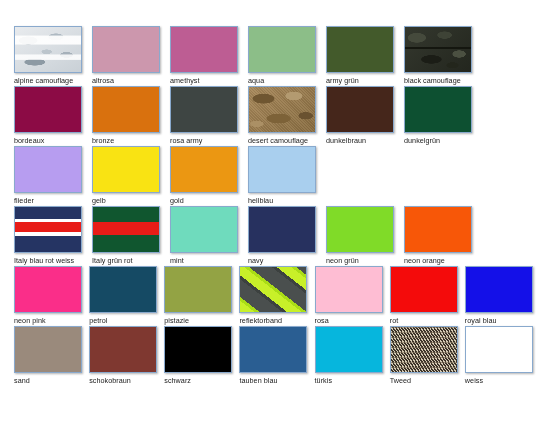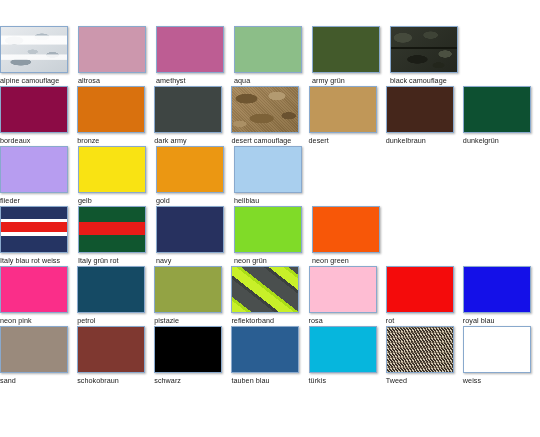--- a/index.html
+++ b/index.html
@@ -8,21 +8,21 @@
     margin: 0; padding: 0;
     width: 540px; height: 437px;
     background: #ffffff;
     font-family: "Liberation Sans", sans-serif;
     overflow: hidden;
   }
   #grid {
     position: relative;
     width: 540px;
     height: 437px;
-    padding: 26px 0 0 0;
+    padding: 26px 0 0 14px;
   }
   .row {
     display: flex;
     height: 60px;
     margin: 0;
   }
   .cell {
     width: 78px;
     height: 60px;
     position: relative;
@@ -168,31 +168,27 @@
       <div class="cell">
         <div class="swatch" style="background-color: rgb(140, 11, 69);"></div>
         <div class="label">bordeaux</div>
       </div>
       <div class="cell">
         <div class="swatch" style="background-color: rgb(217, 113, 14);"></div>
         <div class="label">bronze</div>
       </div>
       <div class="cell">
         <div class="swatch" style="background-color: rgb(62, 69, 67);"></div>
-        <div class="label">dark army</div>
+        <div class="label">rosa army</div>
       </div>
       <div class="cell">
         <div class="swatch pat-desert-camo"></div>
         <div class="label">desert camouflage</div>
       </div>
       <div class="cell">
-        <div class="swatch" style="background-color: rgb(192, 151, 88);"></div>
-        <div class="label">desert</div>
-      </div>
-      <div class="cell">
         <div class="swatch" style="background-color: rgb(69, 38, 27);"></div>
         <div class="label">dunkelbraun</div>
       </div>
       <div class="cell">
         <div class="swatch" style="background-color: rgb(13, 80, 49);"></div>
         <div class="label">dunkelgrün</div>
       </div>
     </div>
     <div class="row">
       <div class="cell">
@@ -215,30 +211,34 @@
     <div class="row">
       <div class="cell">
         <div class="swatch pat-italy-blau"></div>
         <div class="label">Italy blau rot weiss</div>
       </div>
       <div class="cell">
         <div class="swatch pat-italy-gruen"></div>
         <div class="label">Italy grün rot</div>
       </div>
       <div class="cell">
+        <div class="swatch" style="background-color: rgb(111, 219, 189);"></div>
+        <div class="label">mint</div>
+      </div>
+      <div class="cell">
         <div class="swatch" style="background-color: rgb(39, 49, 95);"></div>
         <div class="label">navy</div>
       </div>
       <div class="cell">
         <div class="swatch" style="background-color: rgb(128, 219, 40);"></div>
         <div class="label">neon grün</div>
       </div>
       <div class="cell">
         <div class="swatch" style="background-color: rgb(247, 87, 8);"></div>
-        <div class="label">neon green</div>
+        <div class="label">neon orange</div>
       </div>
     </div>
     <div class="row">
       <div class="cell">
         <div class="swatch" style="background-color: rgb(250, 46, 137);"></div>
         <div class="label">neon pink</div>
       </div>
       <div class="cell">
         <div class="swatch" style="background-color: rgb(21, 74, 100);"></div>
         <div class="label">petrol</div>

